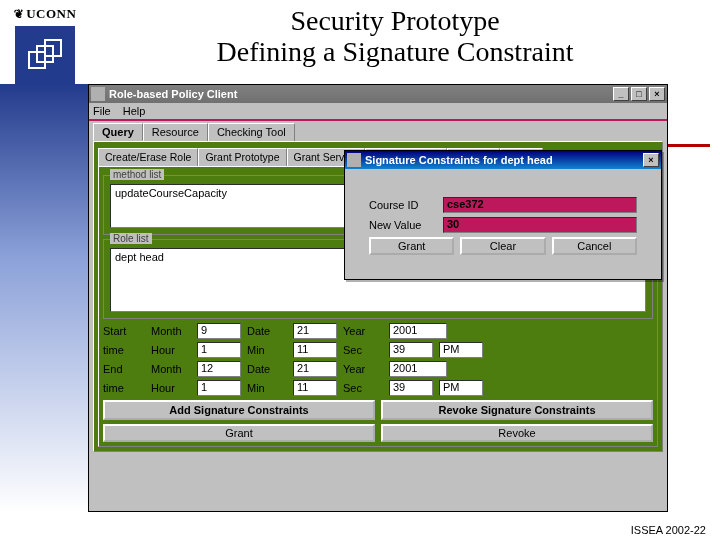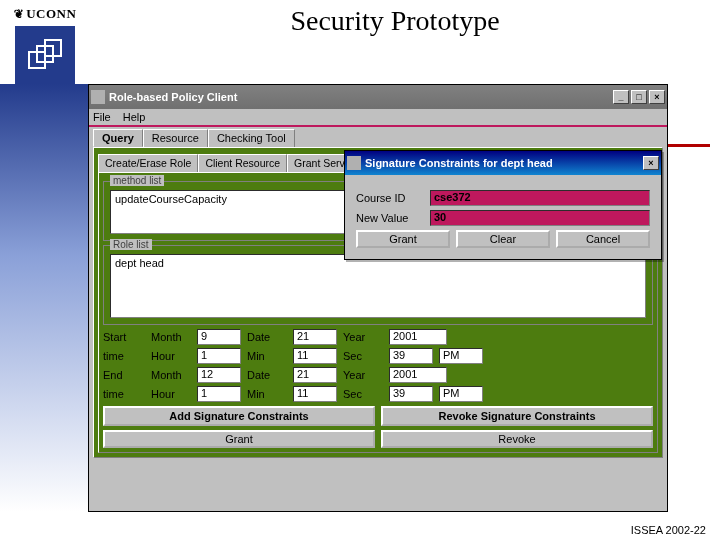--- a/index.html
+++ b/index.html
@@ -10,21 +10,21 @@
   .uconn-mark { font-size: 13px; font-weight: bold; letter-spacing: 0.5px; color: #000; display: flex; align-items: center; gap: 2px; }
   .uconn-mark .bug { font-size: 12px; }
   .logo-box { width: 60px; height: 60px; background: #233b8c; display: flex; align-items: center; justify-content: center; position: relative; }
   .logo-box svg { width: 40px; height: 40px; }
   .seal { width: 50px; height: 50px; border-radius: 50%; border: 1px solid #888; font-size: 6px; color: #555; display: flex; align-items: center; justify-content: center; text-align: center; padding: 4px; margin-top: 2px; background: #fafafa;}
   .title-col { flex: 1; text-align: center; }
   .title-col h1 { font-size: 28px; font-weight: normal; line-height: 1.1; color: #000; }
   .redline { height: 3px; background: #b00000; margin: 2px 10px 0 80px; }
 
   .app-area { position: absolute; left: 88px; top: 84px; width: 580px; height: 428px; background: #c0c0c0; border: 1px solid #000; font-family: Tahoma, Arial, sans-serif; font-size: 11px; }
-  .titlebar { height: 24px; background: linear-gradient(#808080,#707070); color: #fff; display: flex; align-items: center; padding: 0 2px; font-weight: bold; font-size: 11px; }
+  .titlebar { height: 18px; background: linear-gradient(#808080,#707070); color: #fff; display: flex; align-items: center; padding: 0 2px; font-weight: bold; font-size: 11px; }
   .titlebar .ticon { width: 14px; height: 14px; background: #b0b0b0; margin-right: 4px; display: inline-block; }
   .titlebar .spacer { flex: 1; }
   .winbtn { width: 16px; height: 14px; background: #c0c0c0; border: 1px solid #fff; border-right-color: #404040; border-bottom-color: #404040; margin-left: 2px; font-size: 9px; line-height: 12px; text-align: center; color: #000; font-family: Arial; }
   .menubar { height: 18px; background: #c0c0c0; display: flex; align-items: center; padding: 0 4px; gap: 12px; border-bottom: 2px solid #be185d; }
   .menubar span { font-size: 11px; }
 
   .tabrow { display: flex; padding: 2px 4px 0 4px; gap: 0; }
   .tab { padding: 2px 8px; background: #c0c0c0; border: 1px solid #808080; border-bottom: none; border-top-color: #fff; border-left-color: #fff; font-size: 11px; }
   .tab.active { background: #c0c0c0; border-bottom: 1px solid #c0c0c0; font-weight: bold; }
   .tabcontent { margin: 0 4px; border: 1px solid #808080; border-top-color:#fff; border-left-color:#fff; background: #4d7c0f; padding: 4px; }
@@ -42,21 +42,21 @@
   .fld { width: 44px; height: 16px; background: #fff; border: 1px inset #808080; padding: 0 3px; font-size: 11px; }
   .fld.wide { width: 58px; }
 
   .btnrow { display: flex; gap: 6px; margin-top: 4px; }
   .btn { flex: 1; height: 20px; background: #c0c0c0; border: 2px outset #fff; font-size: 11px; display: flex; align-items: center; justify-content: center; font-weight: bold; }
   .btn.small { height: 18px; font-weight: normal; }
 
   
   .dialog { position: absolute; left: 255px; top: 65px; width: 318px; background: #c0c0c0; border: 1px solid #000; box-shadow: 2px 2px 0 rgba(0,0,0,.3); }
   .dialog .titlebar { background: linear-gradient(#000080,#1084d0); }
-  .dialog .dbody { padding: 11px; }
+  .dialog .dbody { padding: 24px; }
   .drow { display: flex; align-items: center; margin: 4px 0; gap: 6px; }
   .drow label { width: 68px; font-size: 11px; }
   .drow .dfld { flex: 1; height: 16px; background: #be185d; border: 1px inset #808080; padding: 0 3px; font-size: 11px; font-weight: bold; }
   .dialog .btnrow .btn { font-weight: normal; }
 
   .left-grad { position: absolute; left: 0; top: 84px; width: 88px; height: 428px; background: linear-gradient(to bottom, #233b8c 0%, #8aa0d8 40%, #fff 100%); }
 
   .footer { position: absolute; right: 14px; bottom: 4px; font-size: 11px; font-family: Arial; }
 </style>
 </head>
@@ -76,20 +76,21 @@
           <rect x="20" y="4" width="16" height="16" fill="none" stroke="#fff" stroke-width="2"></rect>
         </svg>
       </div>
       <div class="seal">
           <span>Computer Science &amp; Engineering</span>
         </div>
     </div>
     <div class="title-col">
       <h1>
         <span>Security Prototype</span><br>
+        <span>Defining a Signature Constraint</span>
       </h1>
     </div>
   </div>
   <div class="redline"></div>
 
   <div class="left-grad"></div>
 
   <div class="app-area">
     <div class="titlebar">
       <span class="ticon"></span>
@@ -104,21 +105,21 @@
       <span>Help</span>
     </div>
     <div class="tabrow">
       <div class="tab active">Query</div>
       <div class="tab">Resource</div>
       <div class="tab">Checking Tool</div>
     </div>
     <div class="tabcontent">
       <div class="tabrow sub">
         <div class="tab">Create/Erase Role</div>
-        <div class="tab">Client Resource</div>
+        <div class="tab">Grant Prototype</div>
         <div class="tab">Grant Service</div>
         <div class="tab active">Grant Method</div>
         <div class="tab">Grant IP</div>
         <div class="tab">Query</div>
       </div>
       <div class="tabcontent" style="margin:0;">
 
         <div class="groupbox">
           <span class="legend">method list</span>
           <div class="listbox">

